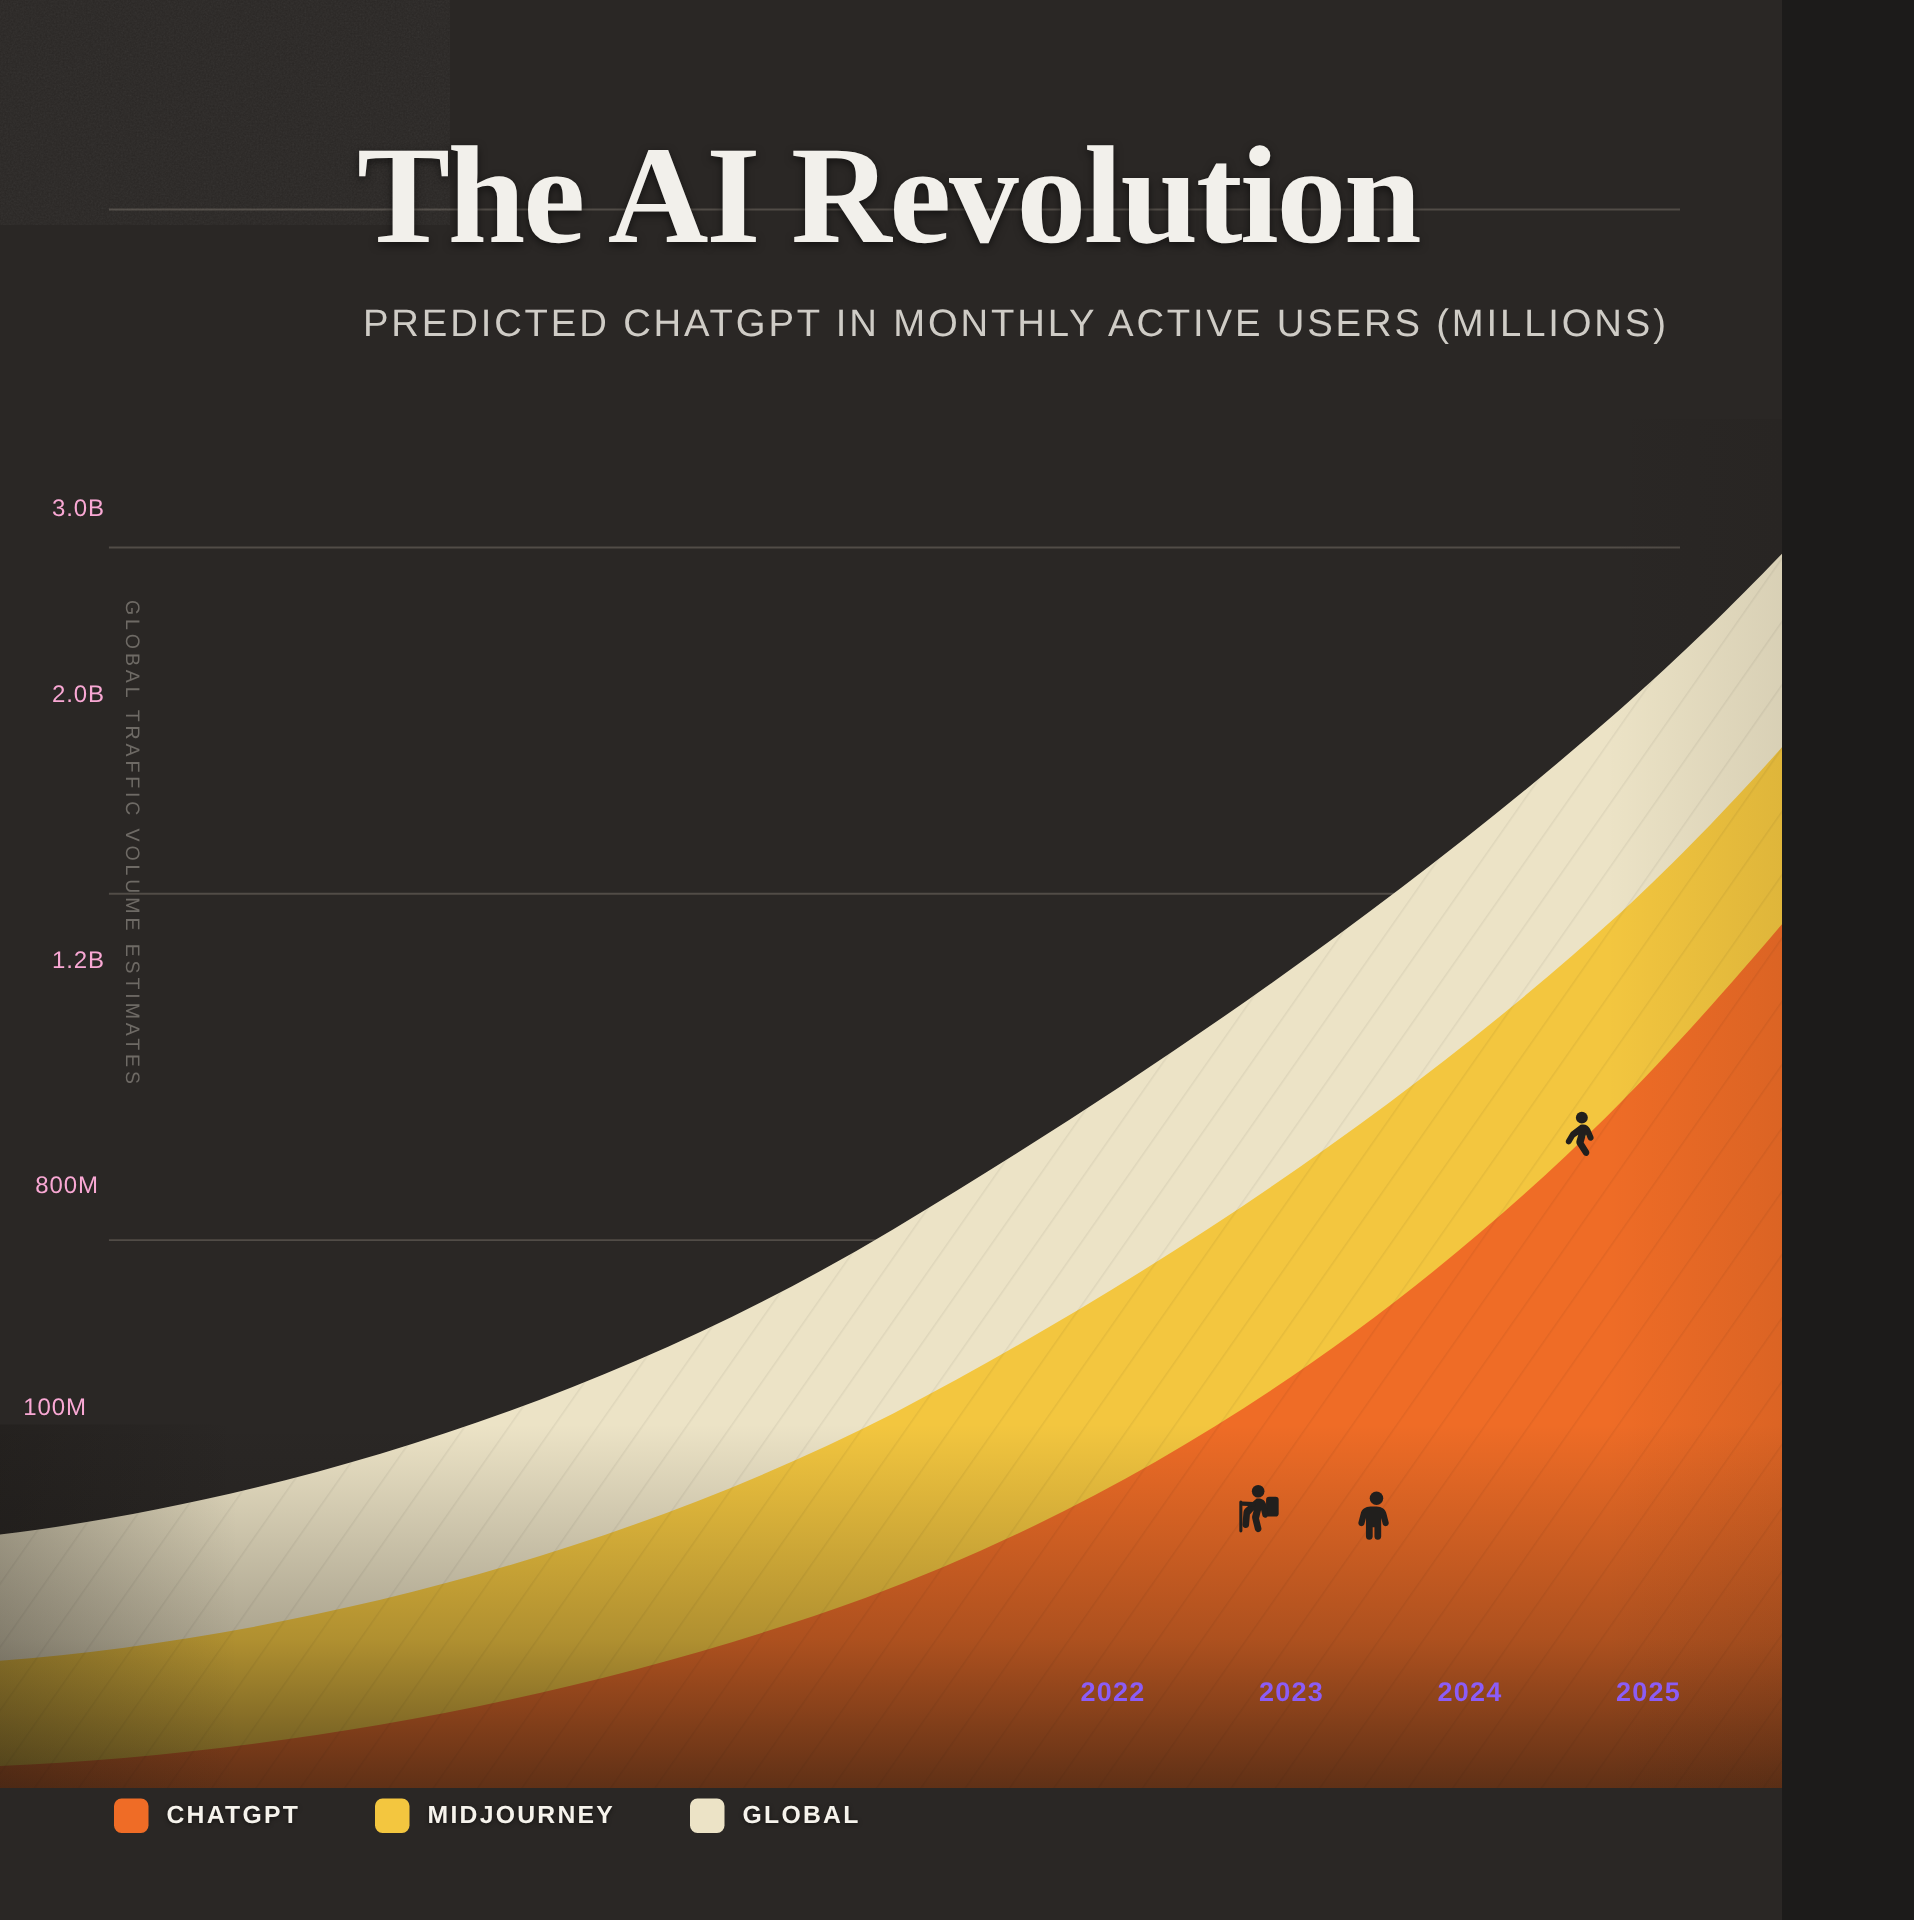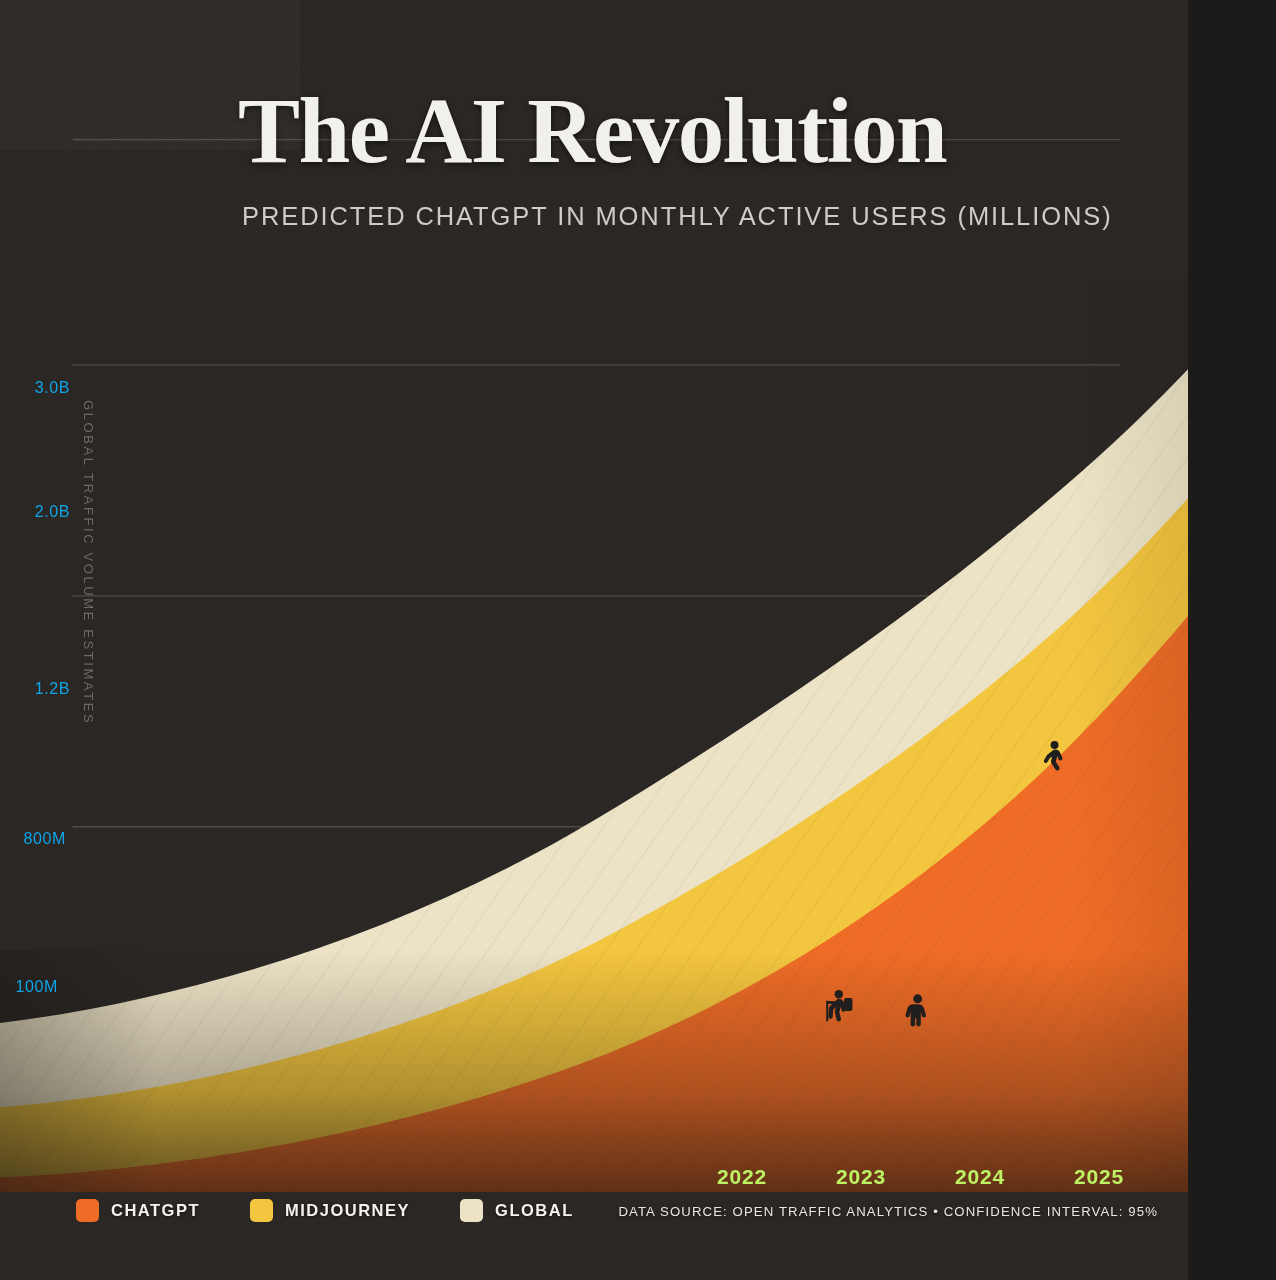--- a/index.html
+++ b/index.html
@@ -59,49 +59,48 @@
     font-weight: 400;
     white-space: nowrap;
   }
 
   
   .ytick {
     position: absolute;
     z-index: 7;
     font-size: 16px;
     letter-spacing: .6px;
-    color: #0ea5e9;
+    color: #f9a8d4;
     text-align: right;
     width: 70px;
     transform: translateY(-50%);
-    margin-top: 48px;
   }
   
   .yaxis-caption {
     position: absolute;
     left: 96px;
     top: 400px;
     z-index: 7;
     font-size: 13px;
     letter-spacing: 2.6px;
     color: #6e6a65;
     transform-origin: left top;
     transform: rotate(90deg);
     white-space: nowrap;
   }
 
   
   .xtick {
     position: absolute;
-    top: 1165px;
+    top: 1118px;
     z-index: 9;
-    font-size: 21px;
+    font-size: 18px;
     font-weight: 700;
     letter-spacing: .8px;
-    color: #bef264;
+    color: #8b5cf6;
     transform: translateX(-50%);
   }
 
   
   .legend {
     position: absolute;
     left: 52px;
     top: 1199px;
     z-index: 10;
     display: flex;
@@ -298,15 +297,14 @@
     <div class="legend-item">
       <span class="swatch" style="background:#f3c63f"></span>
       <span class="legend-label">MIDJOURNEY</span>
     </div>
     <div class="legend-item">
       <span class="swatch" style="background:#ece3c6"></span>
       <span class="legend-label">GLOBAL</span>
     </div>
   </div>
 
-  <div class="footnote">DATA SOURCE: OPEN TRAFFIC ANALYTICS • CONFIDENCE INTERVAL: 95%</div>
 
 </div>
 
 </body></html>

